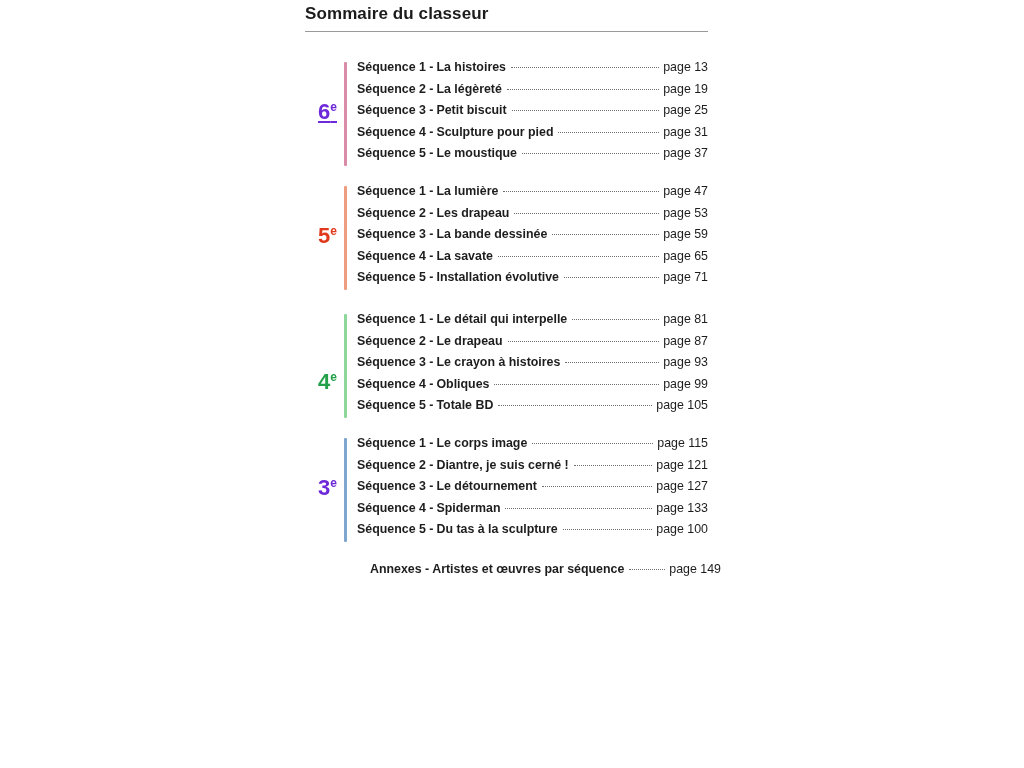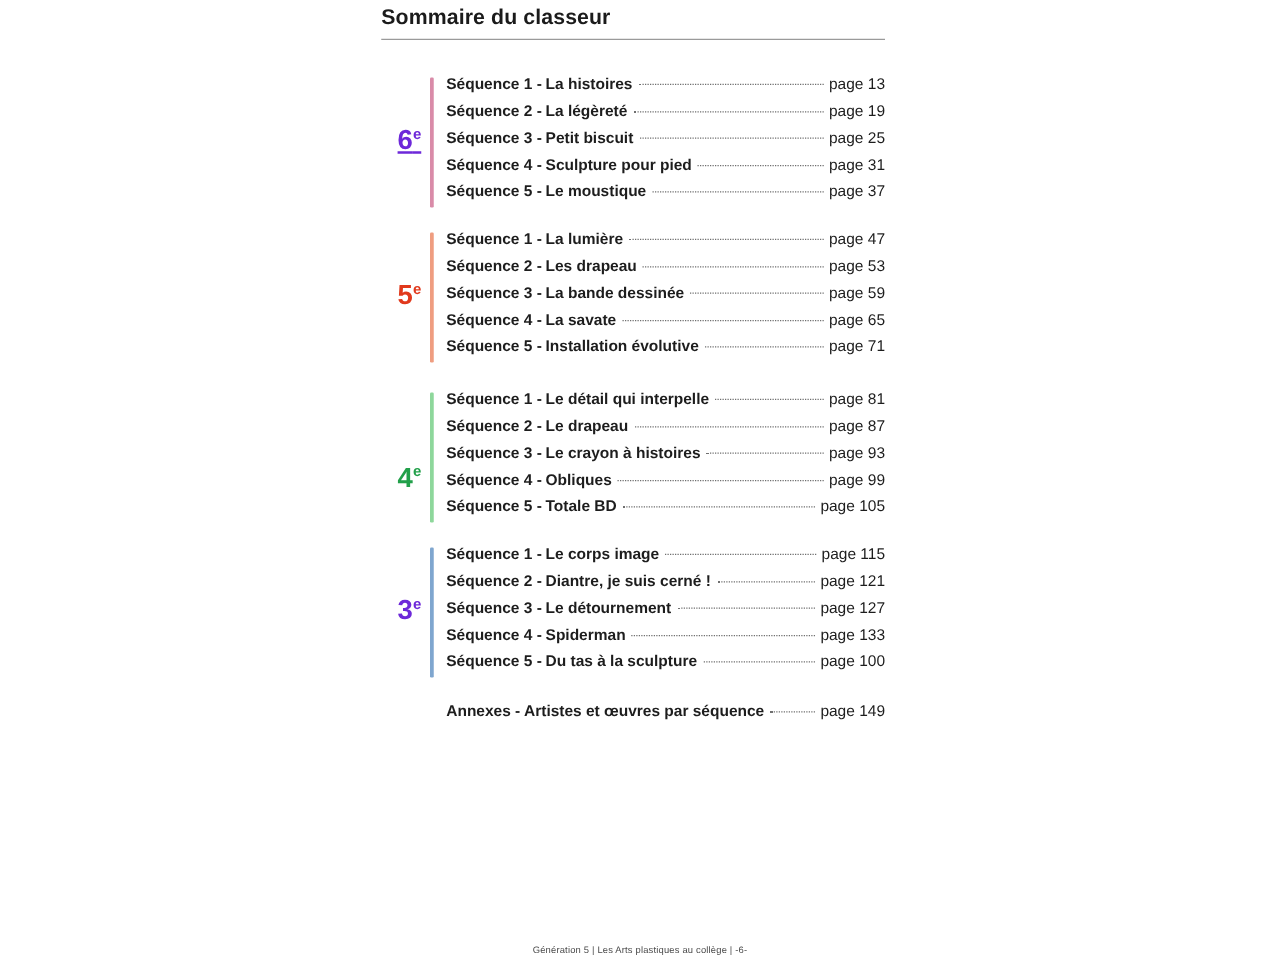--- a/index.html
+++ b/index.html
@@ -275,24 +275,23 @@
           <div class="entry">
             <span class="seq-label">Séquence 5 -</span>
             <span class="seq-title">Du tas à la sculpture</span>
             <span class="leader"></span>
             <span class="pagenum">page 100</span>
           </div>
         </div>
       </div>
     </div>
 
-  <div class="annex-row" id="annex-host" style="top: 562px;">
+  <div class="annex-row" id="annex-host" style="top: 562px; margin-left: 13px;">
       <div class="entry">
         <span class="seq-label">Annexes -</span>
         <span class="seq-title">Artistes et œuvres par séquence</span>
         <span class="leader"></span>
         <span class="pagenum">page 149</span>
       </div>
     </div>
 
-  <div class="footer">Génération 5 | Les Arts plastiques au collège |  -6-</div>
 
 </div>
 
 </body></html>

